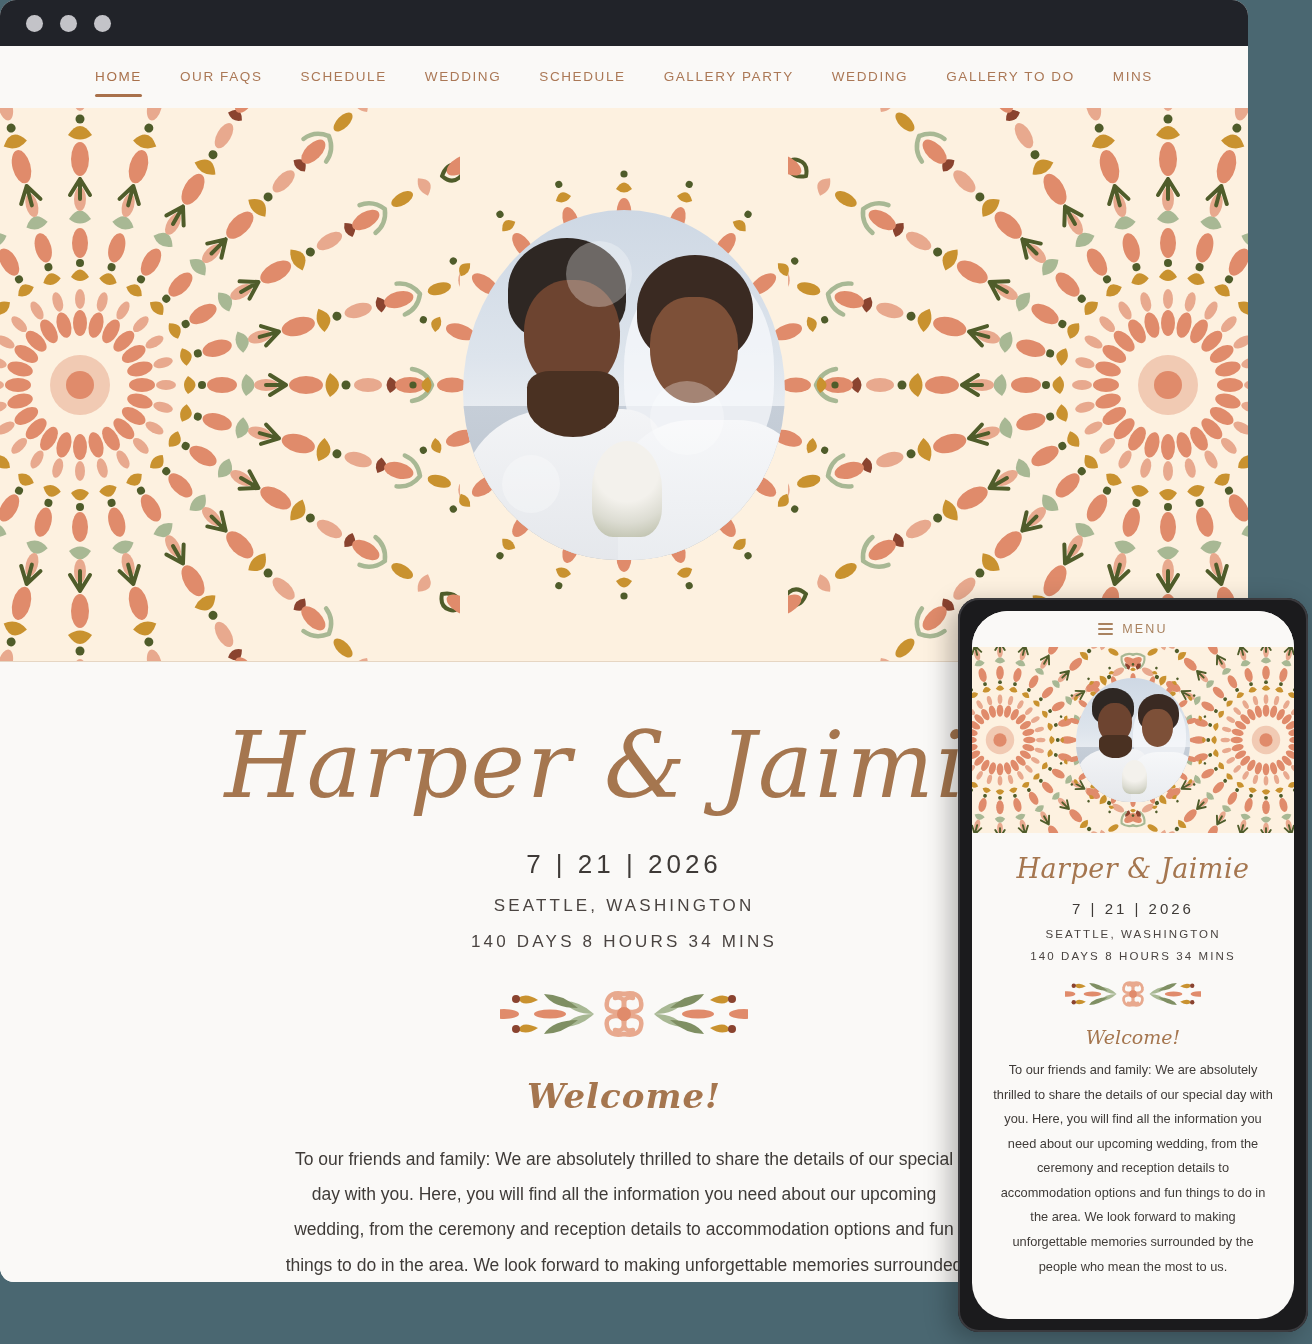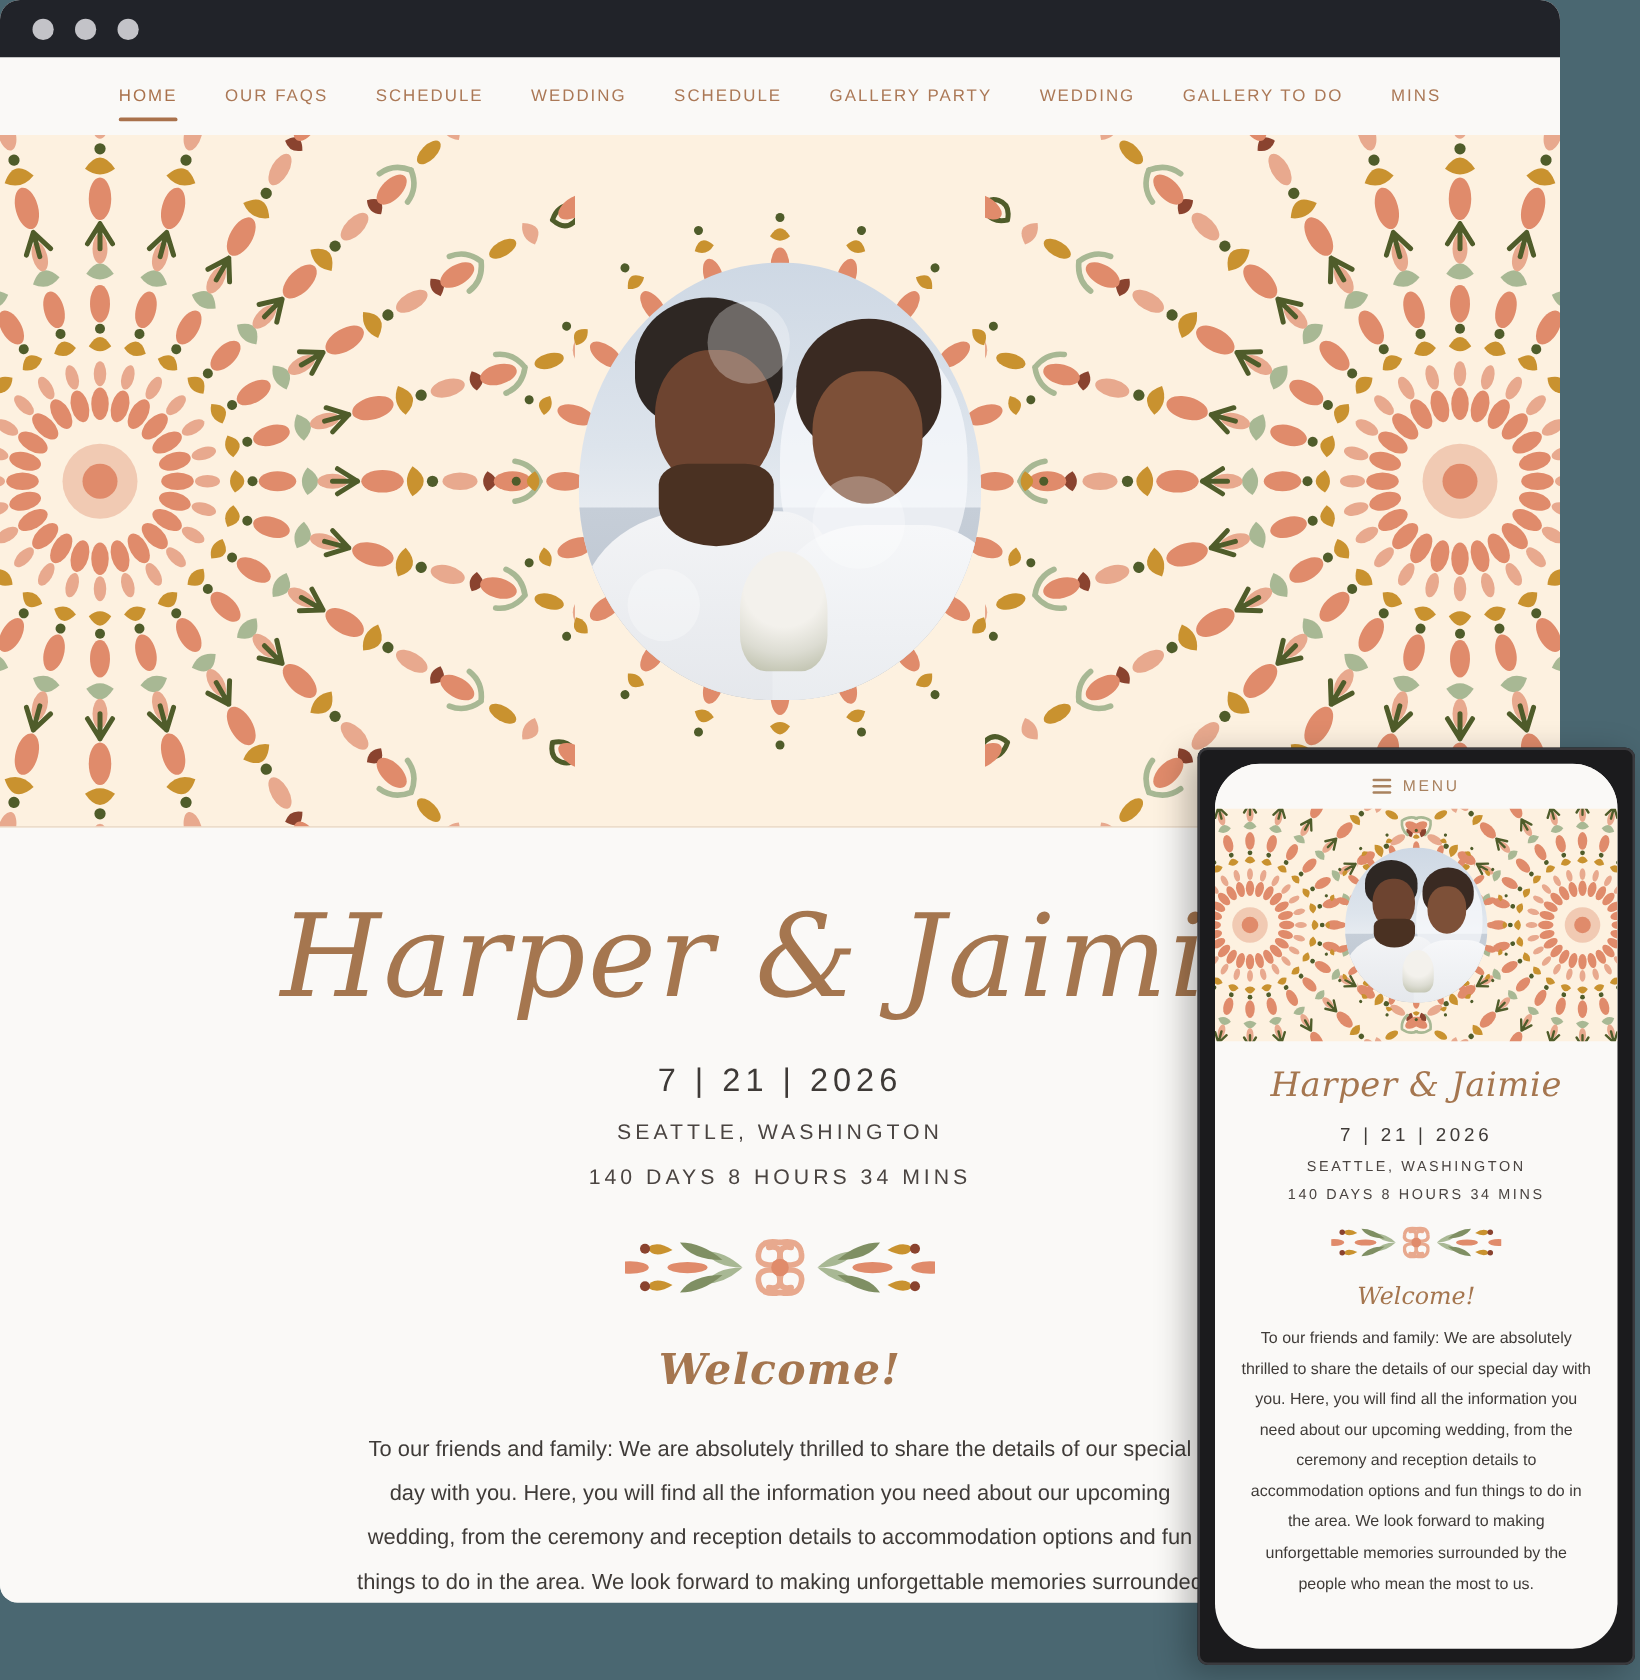--- a/index.html
+++ b/index.html
@@ -100,21 +100,21 @@
   #welcome-p {
     width: 680px; margin: 26px auto 0; text-align: center;
     font-size: 17.5px; line-height: 2.02; color: #3f3b38;
   }
 
   
   #phone {
     position: absolute; left: 958px; top: 598px;
     width: 350px; height: 734px;
     background: #1b1b1d;
-    border-radius: 8px;
+    border-radius: 21px;
     box-shadow: 0 0 0 2px #3a3a3e inset, -8px 6px 26px rgba(0,0,0,.28);
     padding: 13px 14px;
   }
   #phone-screen {
     width: 100%; height: 100%;
     background: #faf9f7; border-radius: 36px; overflow: hidden;
     position: relative;
   }
   #phone-nav {
     height: 36px; display:flex; align-items:center; justify-content:center; gap:9px;

